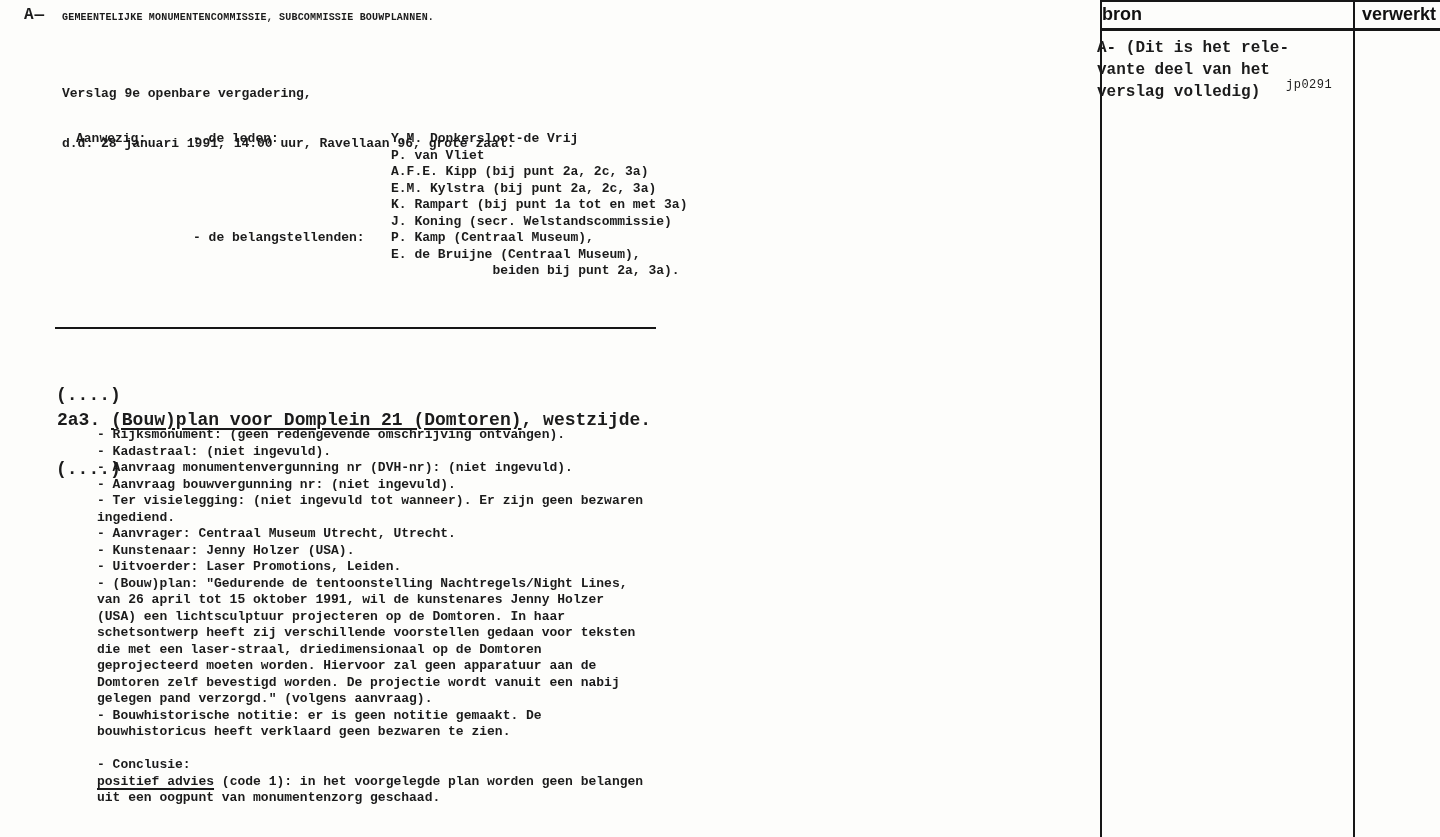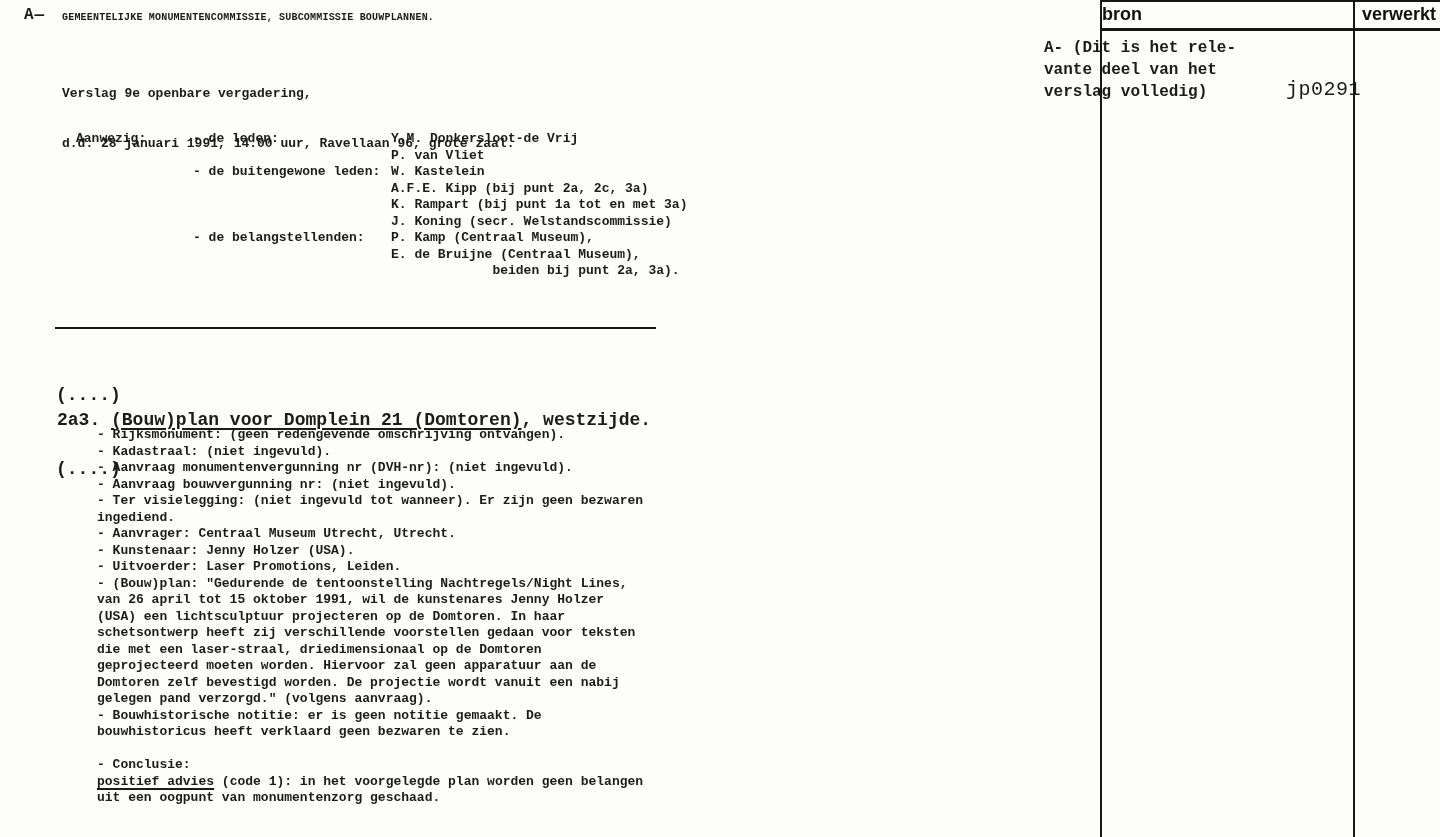--- a/index.html
+++ b/index.html
@@ -74,27 +74,27 @@
   .th {
     position: absolute; top: 4px;
     font-family: "Liberation Sans", sans-serif;
     font-size: 18px; font-weight: bold; color: #111;
     white-space: nowrap;
   }
   #bron-header { left: 1102px; width: 251px; text-align: left; }
   #verwerkt-header { left: 1362px; }
 
   #bron-cell {
-    position: absolute; left: 1044px; top: 37px;
+    position: absolute; left: 1097px; top: 37px;
     font-size: 16px; font-weight: bold; line-height: 22px;
     white-space: pre;
   }
   #verwerkt-cell {
     position: absolute; left: 1286px; top: 78px;
-    font-size: 20px; font-weight: 500; letter-spacing: 0.5px;
+    font-size: 12px; font-weight: 500; letter-spacing: 0.5px;
   }
 </style>
 </head>
 <body>
 
 <div class="page">
 
   <div id="margin-marker" class="tw">A—</div>
 
   <div id="doc-title">GEMEENTELIJKE MONUMENTENCOMMISSIE, SUBCOMMISSIE BOUWPLANNEN.</div>
@@ -110,27 +110,27 @@
         <span class="c2">- de leden:</span>
         <span class="c3">Y.M. Donkersloot-de Vrij</span>
       </div>
       <div class="arow">
         <span class="c1"> </span>
         <span class="c2"> </span>
         <span class="c3">P. van Vliet</span>
       </div>
       <div class="arow">
         <span class="c1"> </span>
-        <span class="c2">- de buitengewone leden:</span>
-        <span class="c3">W. Kastelein</span>
+        <span class="c2"> </span>
+        <span class="c3">A.F.E. Kipp (bij punt 2a, 2c, 3a)</span>
       </div>
       <div class="arow">
         <span class="c1"> </span>
         <span class="c2"> </span>
-        <span class="c3">A.F.E. Kipp (bij punt 2a, 2c, 3a)</span>
+        <span class="c3">E.M. Kylstra (bij punt 2a, 2c, 3a)</span>
       </div>
       <div class="arow">
         <span class="c1"> </span>
         <span class="c2"> </span>
         <span class="c3">K. Rampart (bij punt 1a tot en met 3a)</span>
       </div>
       <div class="arow">
         <span class="c1"> </span>
         <span class="c2"> </span>
         <span class="c3">J. Koning (secr. Welstandscommissie)</span>

